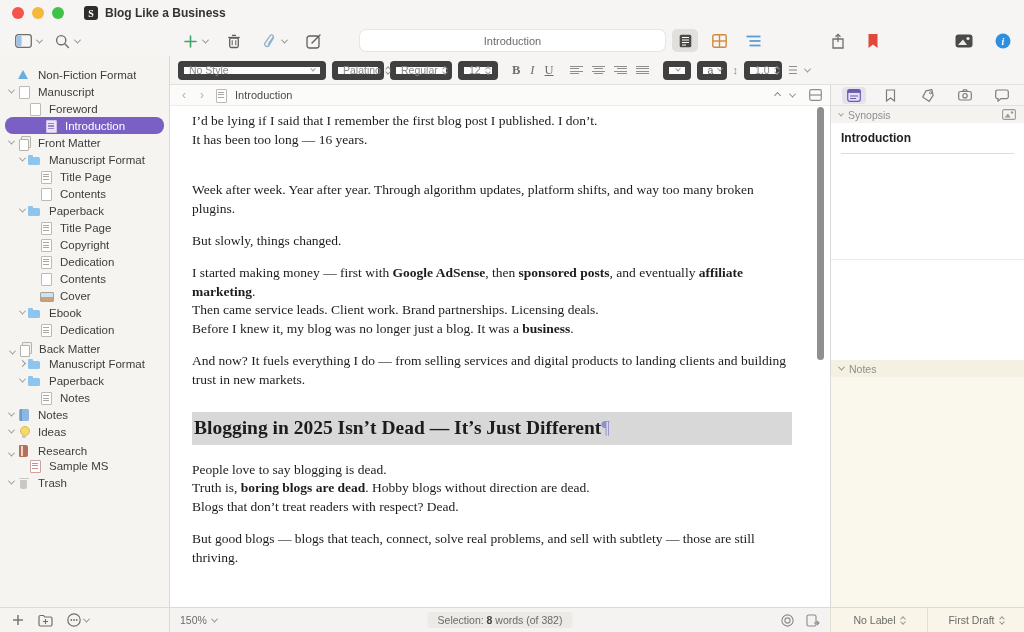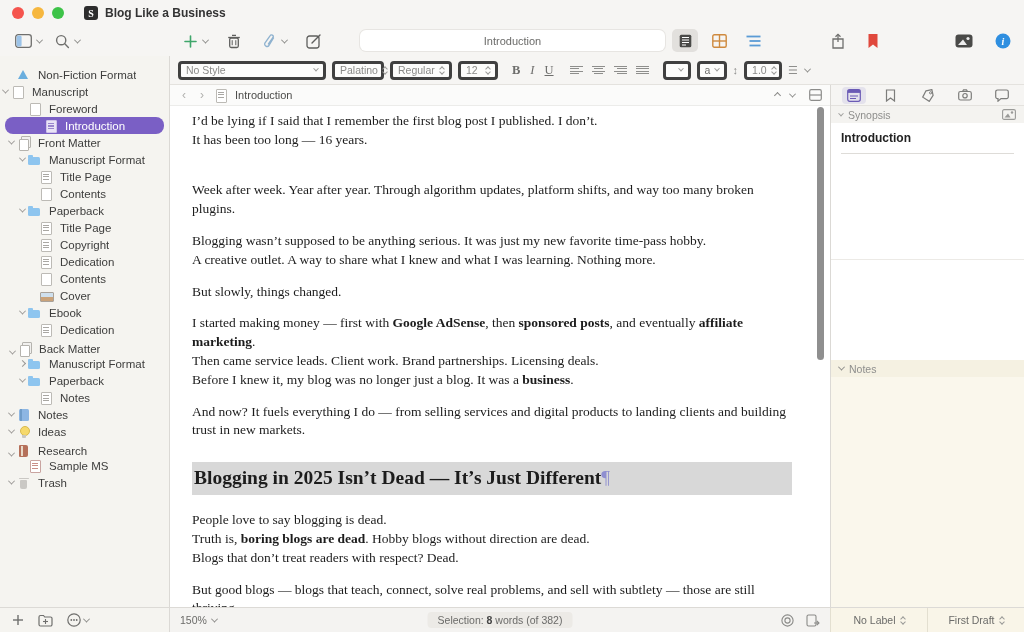--- a/index.html
+++ b/index.html
@@ -63,21 +63,21 @@
   .ic-trash::before { content:""; position:absolute; left:3px; top:3.5px; width:7px; height:9px; background:#cac8c4; border-radius:1px 1px 2px 2px; }
   .ic-trash::after { content:""; position:absolute; left:1.5px; top:1.5px; width:10px; height:1.8px; background:#cac8c4; border-radius:1px; }
   .srow.sel .ic-page-text::before { background:#e9e3f6; border-color:#cfc3ea; }
   .srow.sel .ic-page-text::after { background:repeating-linear-gradient(#9a86ce 0 1px, transparent 1px 2.5px); }
 
   
   .rightwrap { flex:1; display:flex; flex-direction:column; min-width:0; }
 
   
   .formatbar { height:28px; flex:none; display:flex; align-items:center; gap:6px; padding:0 8px; background:#f6f5f3; }
-  .fmt-select { height:19px; background:#fcfcfb; border:3px solid #404040; border-radius:4px; display:flex; align-items:center;
+  .fmt-select { height:19px; background:#fcfcfb; border:6px solid #404040; border-radius:4px; display:flex; align-items:center;
                 color:#8a8a88; font-size:10.5px; padding:0 5px; gap:5px; }
   .fmt-select .chev { border-color:#9a9a98; width:4px; height:4px; }
   .stepper { display:inline-flex; flex-direction:column; gap:1px; }
   .stepper i { width:4px; height:4px; border-right:1.2px solid #9a9a98; border-bottom:1.2px solid #9a9a98; display:block; }
   .stepper i.up { transform:rotate(-135deg); } .stepper i.dn { transform:rotate(45deg); margin-top:-2px; }
   .fmt-biu { display:flex; gap:10px; margin-left:8px; color:#6e6e6c; font-family:"Liberation Serif",serif; font-size:12.5px; }
   .fmt-biu b{ font-weight:bold; } .fmt-biu i{ font-style:italic; } .fmt-biu u{ text-decoration:underline; }
   .alignicons { display:flex; gap:9px; margin-left:10px; }
   .al { width:13px; height:11px; display:flex; flex-direction:column; justify-content:space-between; padding:1px 0; }
   .al span { height:1.3px; background:#8e8e8c; display:block; }
@@ -256,21 +256,21 @@
   </div>
 
   <div class="main">
 
     <div class="sidebar" id="binder">
         <div class="srow" style="padding-left: 6px;">
           <span class="chevbox"></span>
           <span class="ic ic-triangle"></span>
           <span class="lab">Non-Fiction Format</span>
         </div>
-        <div class="srow" style="">
+        <div class="srow" style="padding-left: 6px;">
           <span class="chevbox">
             <span class="chev down"></span>
           </span>
           <span class="ic ic-doc"></span>
           <span class="lab">Manuscript</span>
         </div>
         <div class="srow" style="padding-left: 17px;">
           <span class="chevbox"></span>
           <span class="ic ic-page-blank"></span>
           <span class="lab">Foreword</span>
@@ -500,21 +500,20 @@
             <span class="chev down" style="margin-left:4px"></span>
             <svg width="13" height="12" viewBox="0 0 13 12" style="margin-left:8px">
                 <rect x="0.7" y="0.7" width="11.6" height="10.6" rx="1.5" fill="none" stroke="#8c8c8a" stroke-width="1.2"></rect>
                 <line x1="1" y1="6" x2="12" y2="6" stroke="#8c8c8a" stroke-width="1.2"></line>
               </svg>
           </div>
           <div class="edbody">
             <div class="edtext" id="edtext">
                 <div class="para"><span>I’d be lying if I said that I remember the first blog post I published. I don’t.</span><br><span>It has been too long — 16 years.</span></div>
                 <div class="para"><br><span>Week after week. Year after year. Through algorithm updates, platform shifts, and way too many broken plugins.</span></div>
-                <div class="para"><span>Blogging wasn’t supposed to be anything serious. It was just my new favorite time-pass hobby.</span><br><span>A creative outlet. A way to share what I knew and what I was learning. Nothing more.</span></div>
                 <div class="para"><span>But slowly, things changed.</span></div>
                 <div class="para"><span>I started making money — first with </span><b>Google AdSense</b><span>, then </span><b>sponsored posts</b><span>, and eventually </span><b>affiliate marketing</b><span>.</span><br><span>Then came service leads. Client work. Brand partnerships. Licensing deals.</span><br><span>Before I knew it, my blog was no longer just a blog. It was a </span><b>business</b><span>.</span></div>
                 <div class="para"><span>And now? It fuels everything I do — from selling services and digital products to landing clients and building trust in new markets.</span></div>
                 <div class="h1block"><b>Blogging in 2025 Isn’t Dead — It’s Just Different</b><span class="pilcrow">¶</span></div>
                 <div class="para"><span>People love to say blogging is dead.</span><br><span>Truth is, </span><b>boring blogs are dead</b><span>. Hobby blogs without direction are dead.</span><br><span>Blogs that don’t treat readers with respect? Dead.</span></div>
                 <div class="para"><span>But good blogs — blogs that teach, connect, solve real problems, and sell with subtlety — those are still thriving.</span></div>
               </div>
             <div class="edscroll"></div>
           </div>
         </div>

